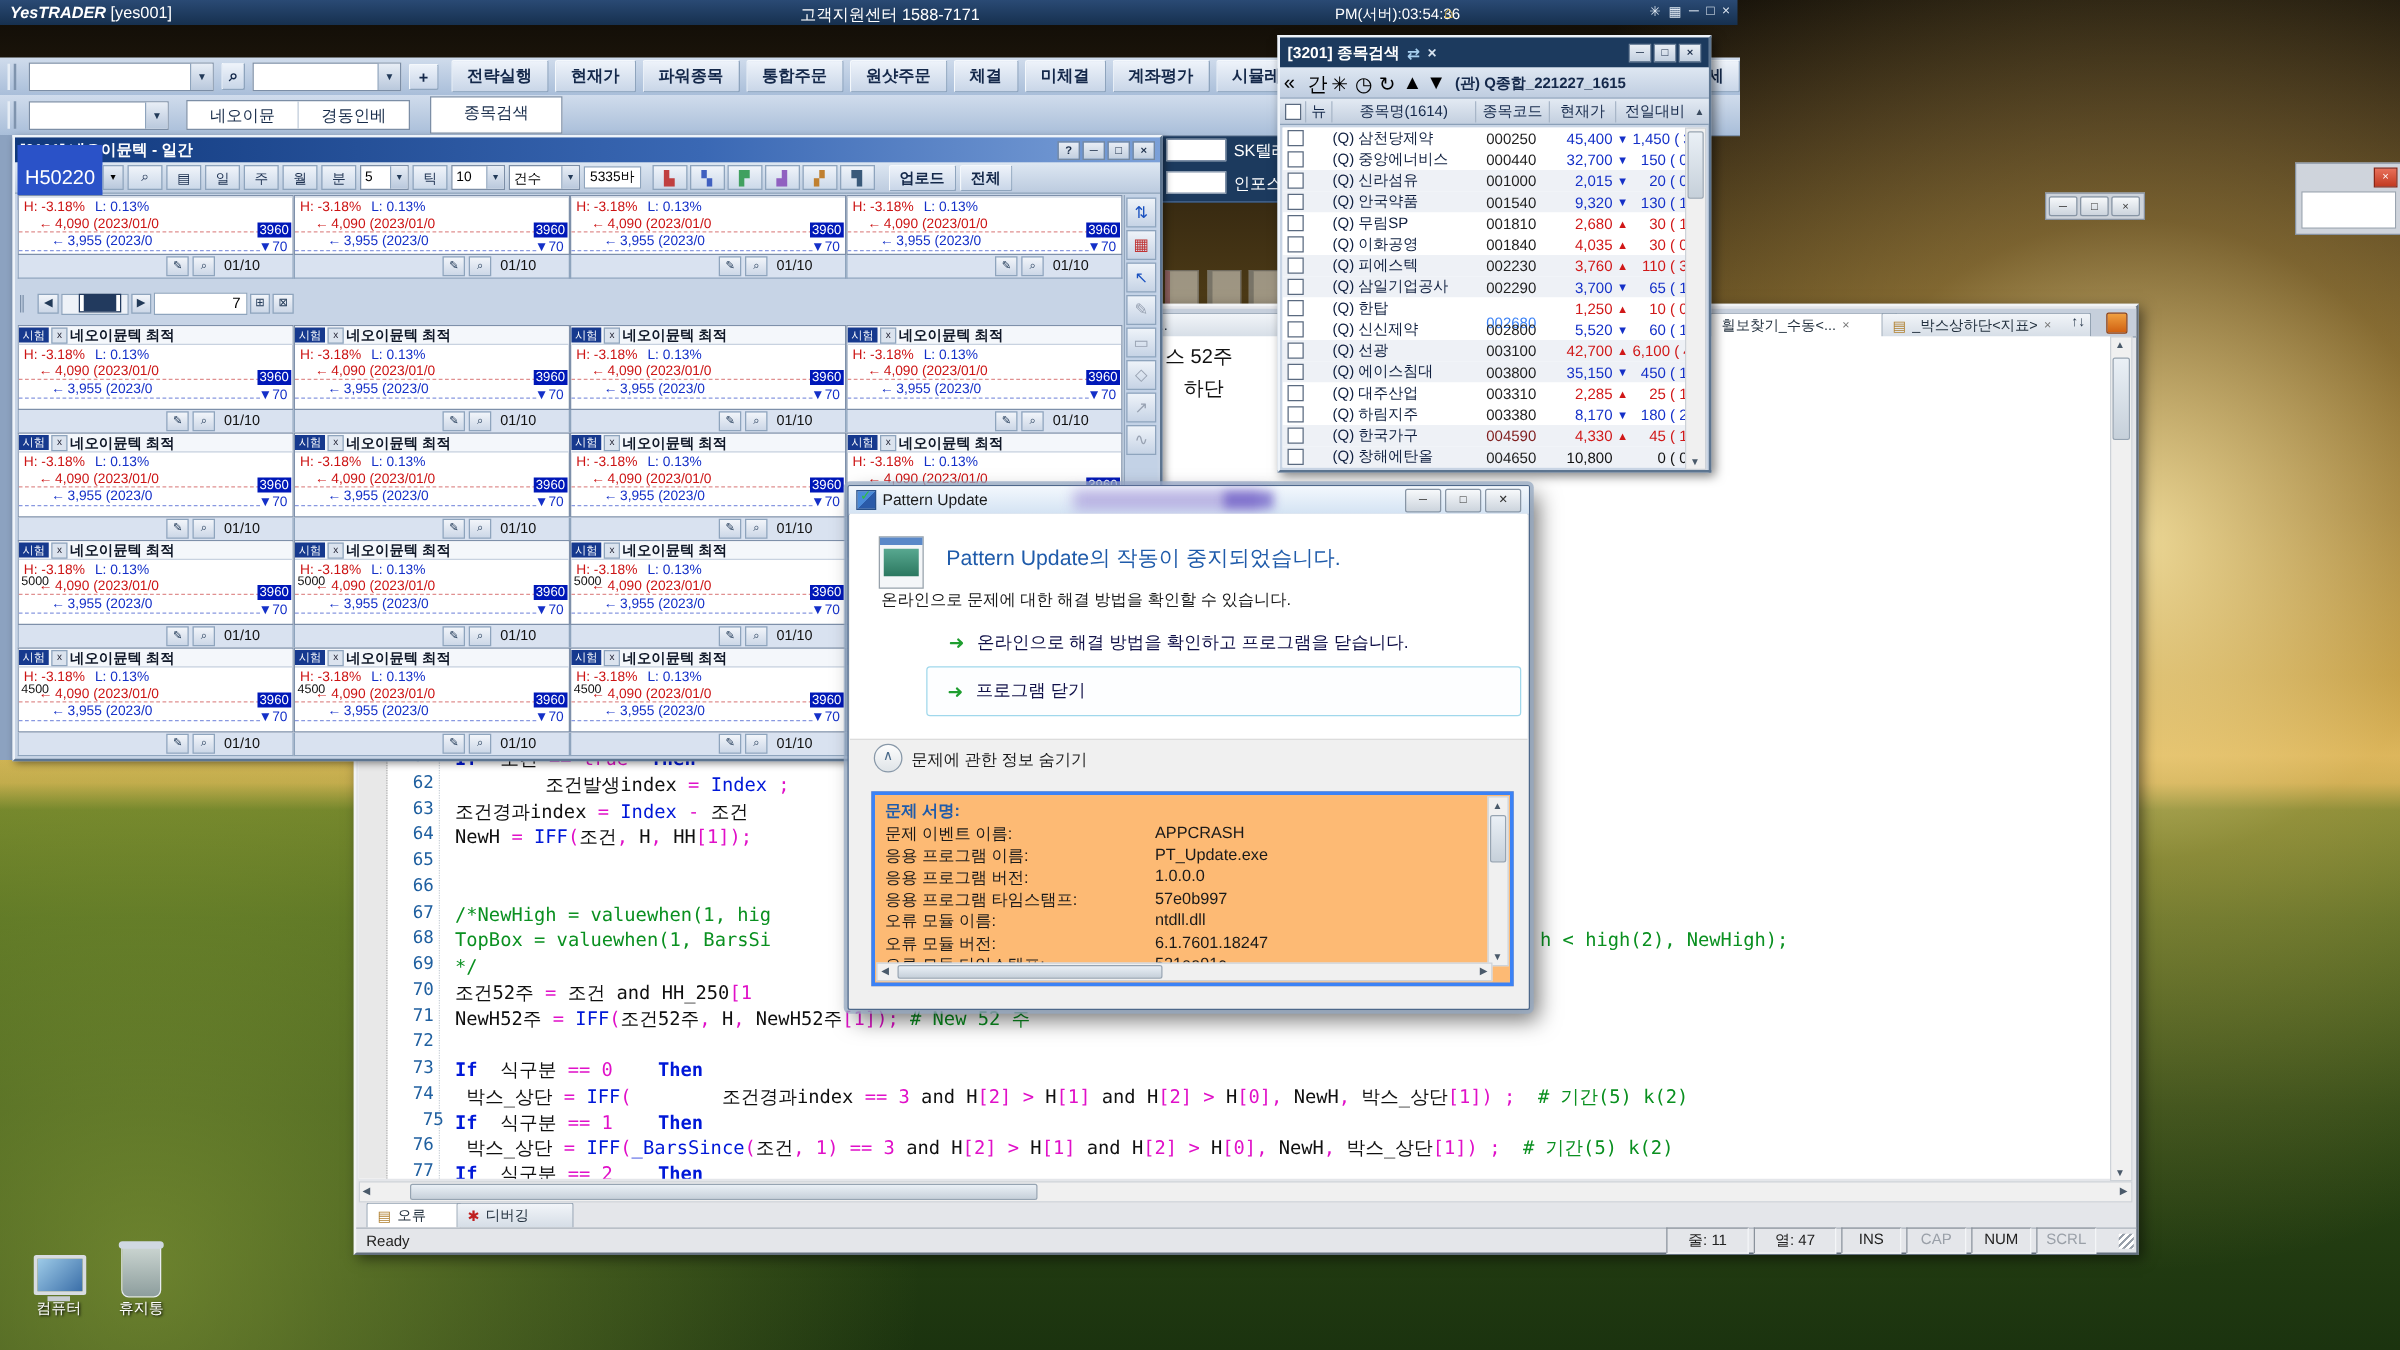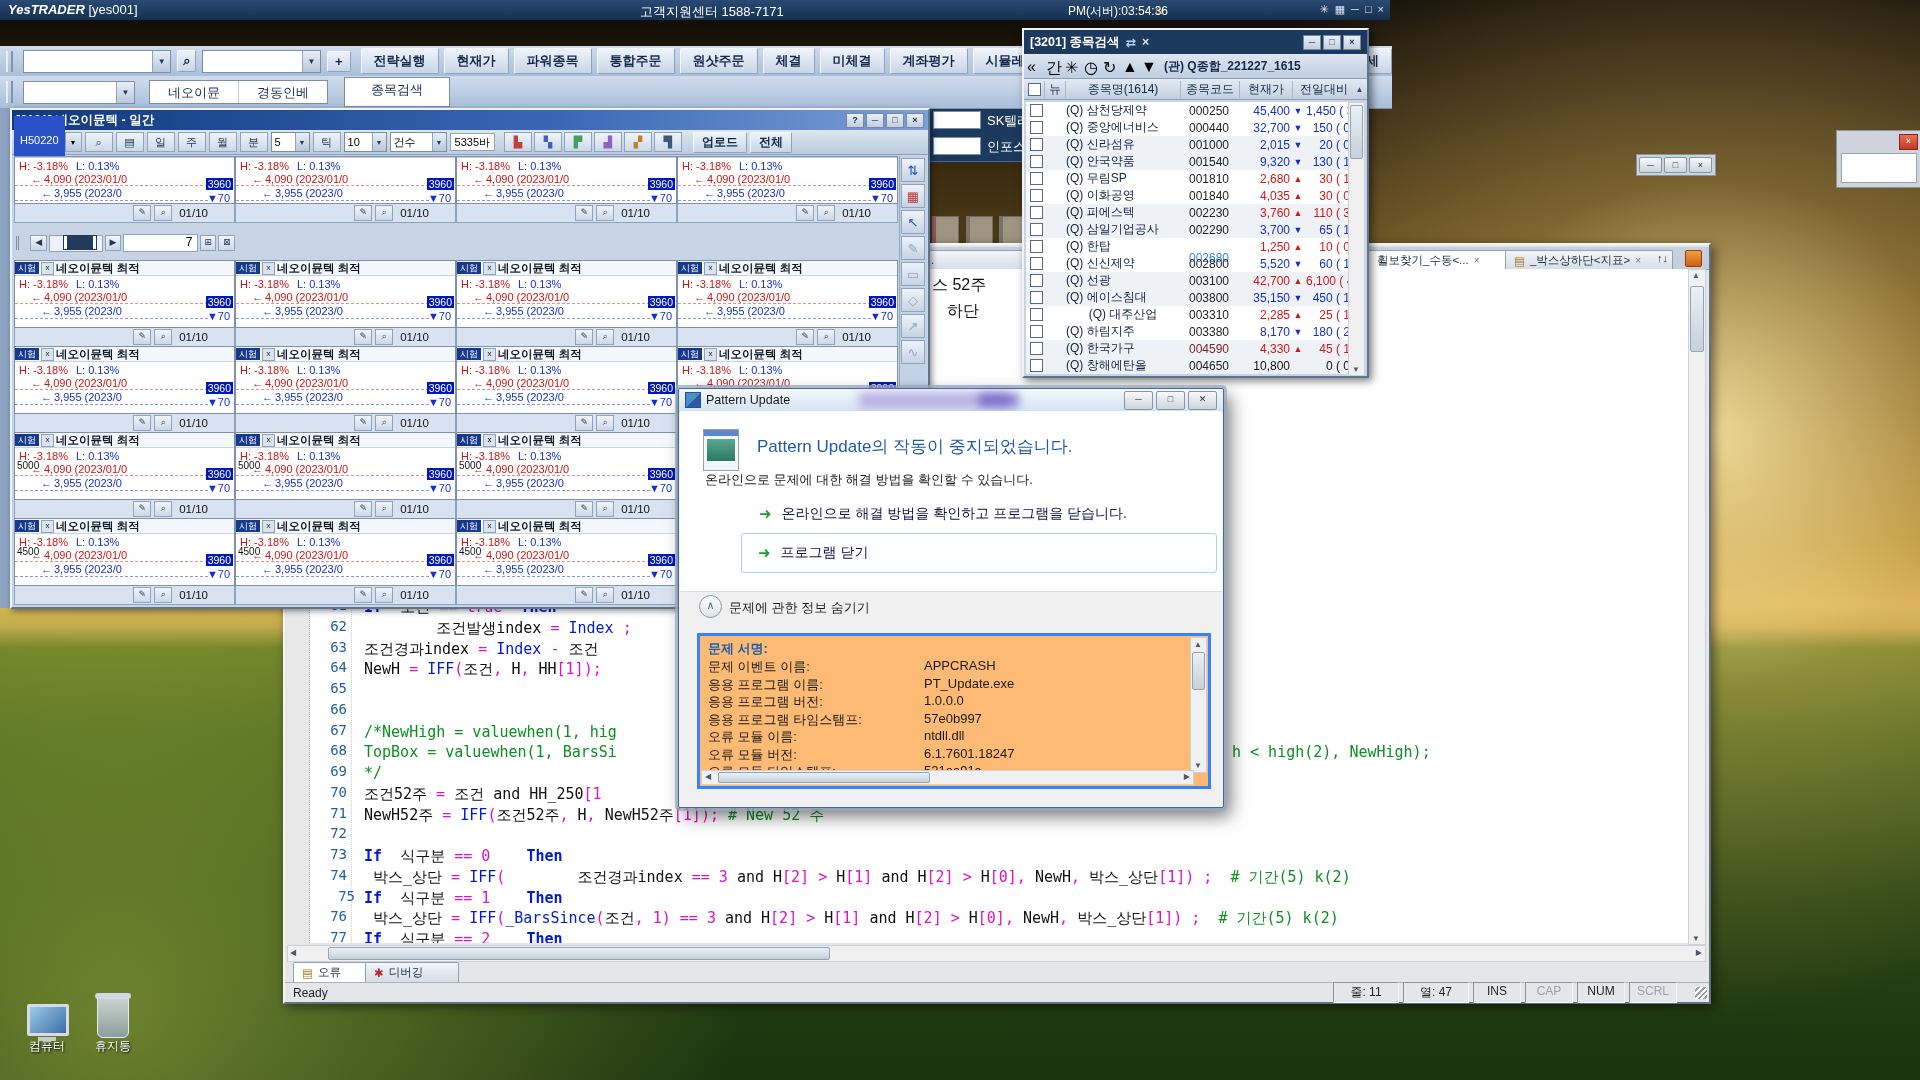--- a/index.html
+++ b/index.html
@@ -260,21 +260,21 @@
       <span>[6101] 네오이뮨텍 - 일간</span>
       <div class="winctl" style="margin-left:auto">
         <span>?</span>
         <span>─</span>
         <span>□</span>
         <span>×</span>
       </div>
     </div>
     <div class="ctool">
       <div style="display:flex;align-items:center;height:18px;margin-left:2px">
-        <div style="background:#2a52c8;color:#fff;font-size:11px;padding:18px 6px;height:16px">H50220</div>
+        <div style="background:#2a52c8;color:#fff;font-size:16px;padding:18px 6px;height:16px">H50220</div>
         <div class="da" style="width:15px;height:18px;background:linear-gradient(180deg,#e8eef6,#b9c8dc);border:1px solid #8ea4bd;font-size:7px;display:flex;align-items:center;justify-content:center">▼</div>
       </div>
       <span class="sbtn">⌕</span>
       <span class="sbtn">▤</span>
       <span class="sbtn">일</span>
       <span class="sbtn">주</span>
       <span class="sbtn">월</span>
       <span class="sbtn">분</span>
       <div class="combo" style="width:34px;height:18px;font-size:11px;padding-left:3px;justify-content:space-between">
           <span>5</span>
@@ -1005,21 +1005,21 @@
           <div style="width: 58px; text-align: center; color: rgb(34, 34, 34);">003800</div>
           <div class="down" style="width: 52px; text-align: right;">35,150</div>
           <div class="down" style="width: 16px; text-align: center; font-size: 9px;">▼</div>
           <div class="down" style="flex: 1 1 0%; text-align: right; white-space: nowrap; overflow: hidden;">450 ( 1</div>
         </div>
         <div class="srow">
           <div style="width: 20px; display: flex; justify-content: center;">
             <div class="chk" style="margin-left: 0px;"></div>
           </div>
           <div style="width: 20px;"></div>
-          <div style="width: 114px; color: rgb(16, 32, 64); white-space: nowrap; overflow: hidden; text-align: center;">(Q) 대주산업</div>
+          <div style="width: 114px; color: rgb(16, 32, 64); white-space: nowrap; overflow: hidden;">(Q) 대주산업</div>
           <div style="width: 58px; text-align: center; color: rgb(34, 34, 34);">003310</div>
           <div class="up" style="width: 52px; text-align: right;">2,285</div>
           <div class="up" style="width: 16px; text-align: center; font-size: 9px;">▲</div>
           <div class="up" style="flex: 1 1 0%; text-align: right; white-space: nowrap; overflow: hidden;">25 ( 1</div>
         </div>
         <div class="srow">
           <div style="width: 20px; display: flex; justify-content: center;">
             <div class="chk" style="margin-left: 0px;"></div>
           </div>
           <div style="width: 20px;"></div>

